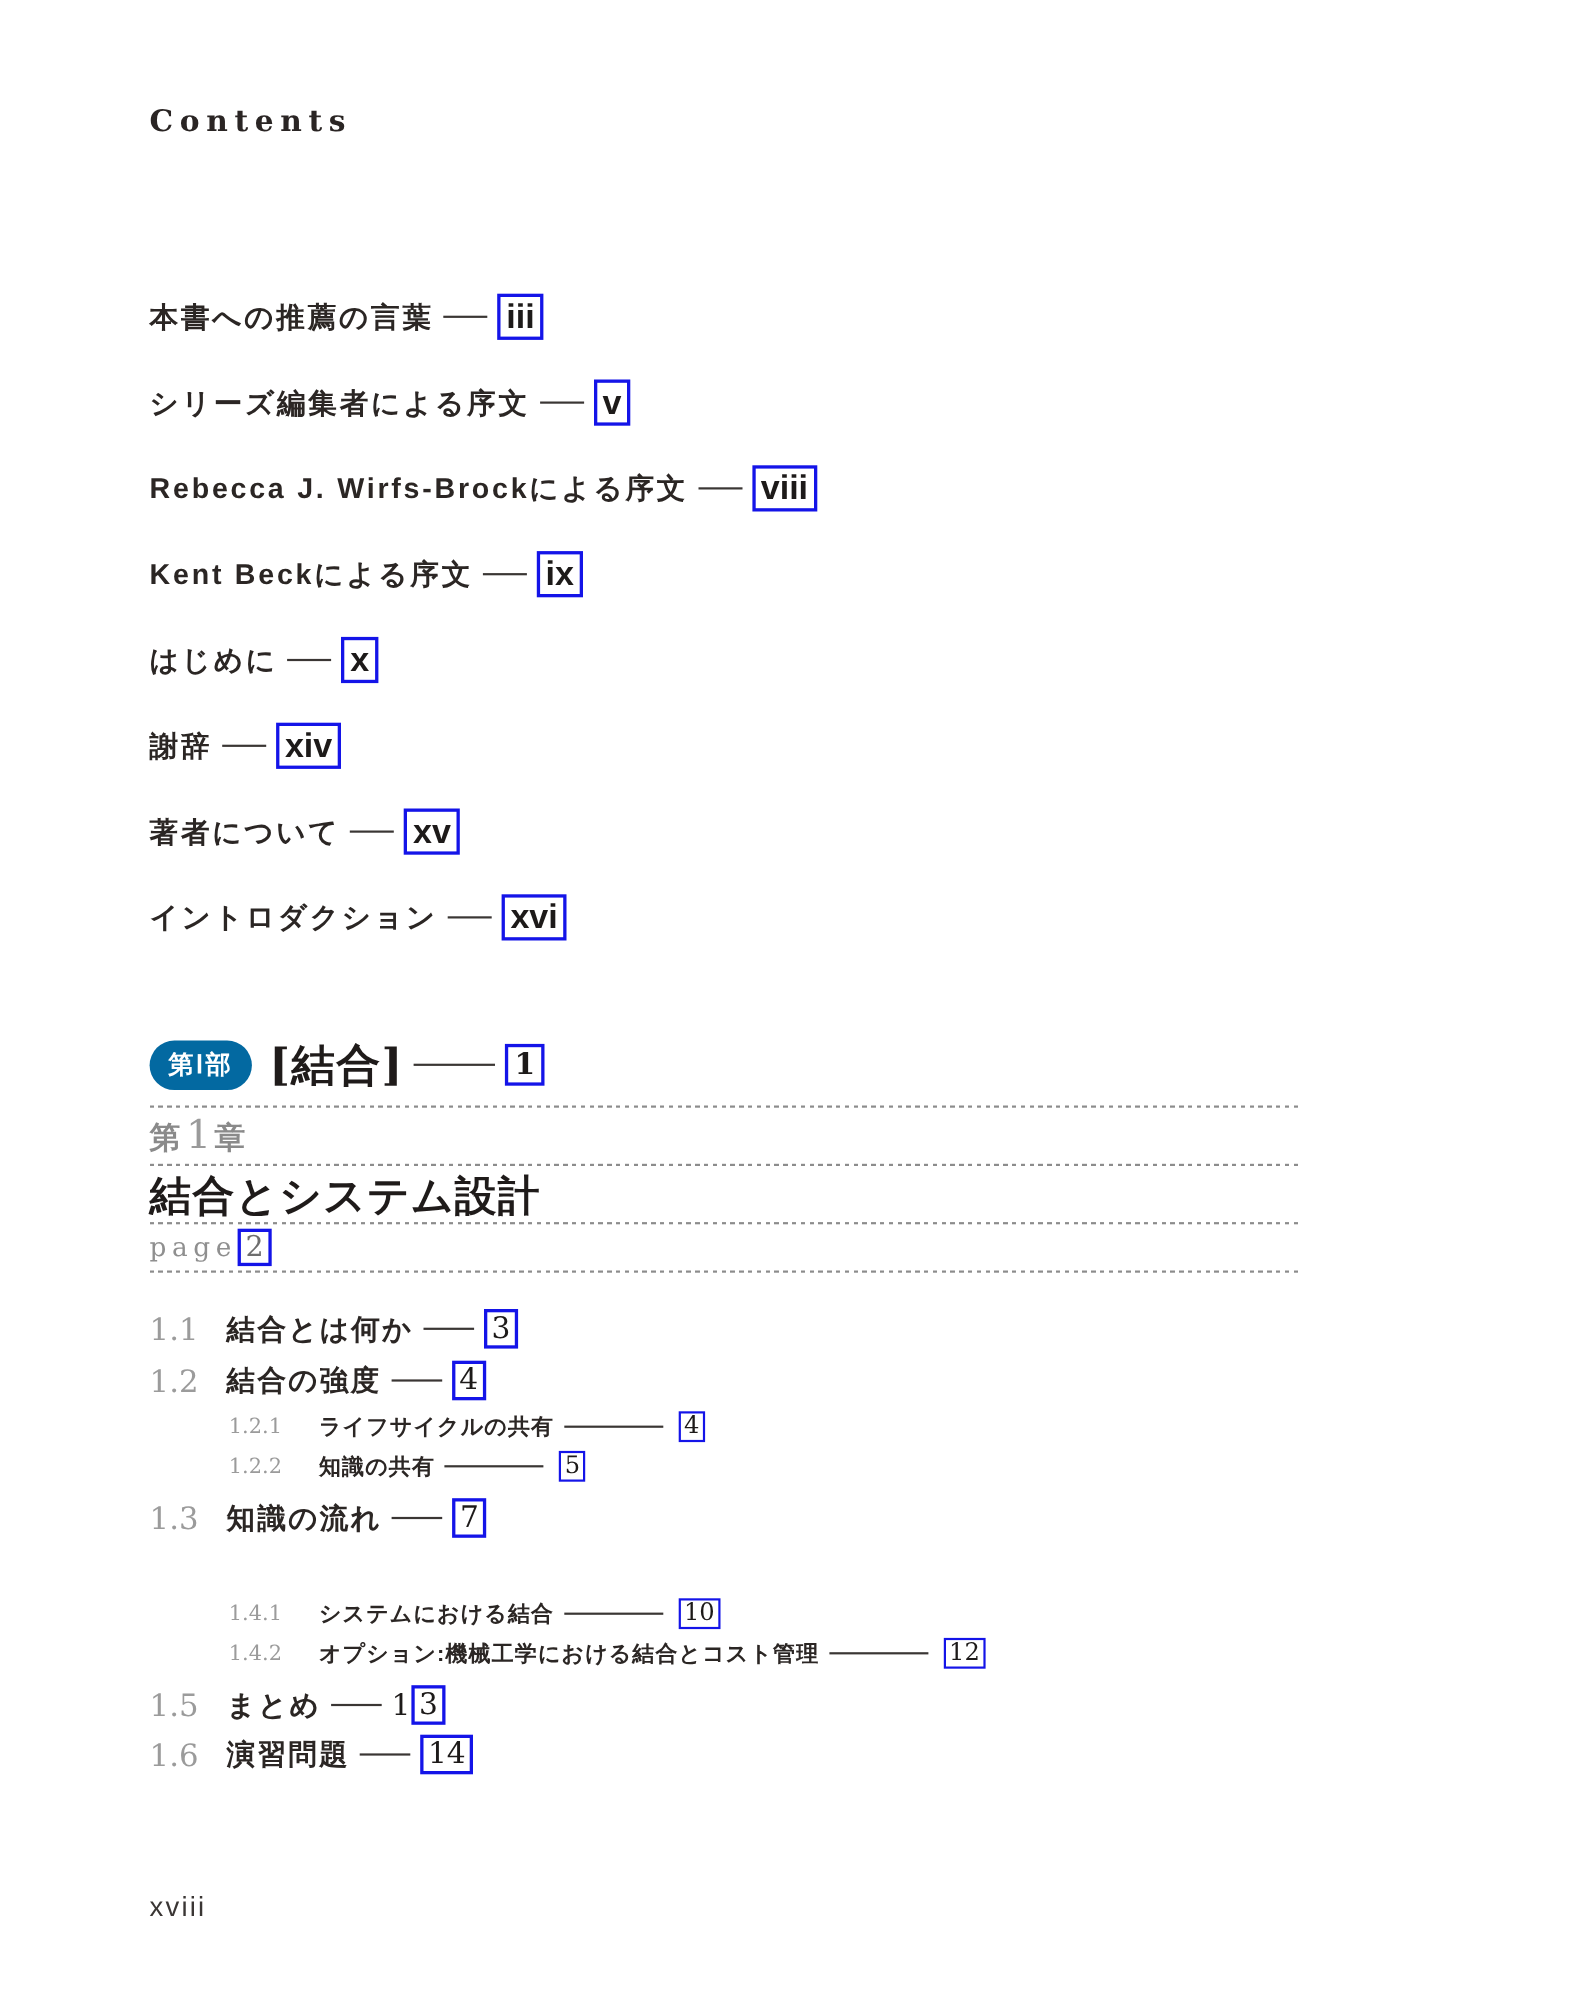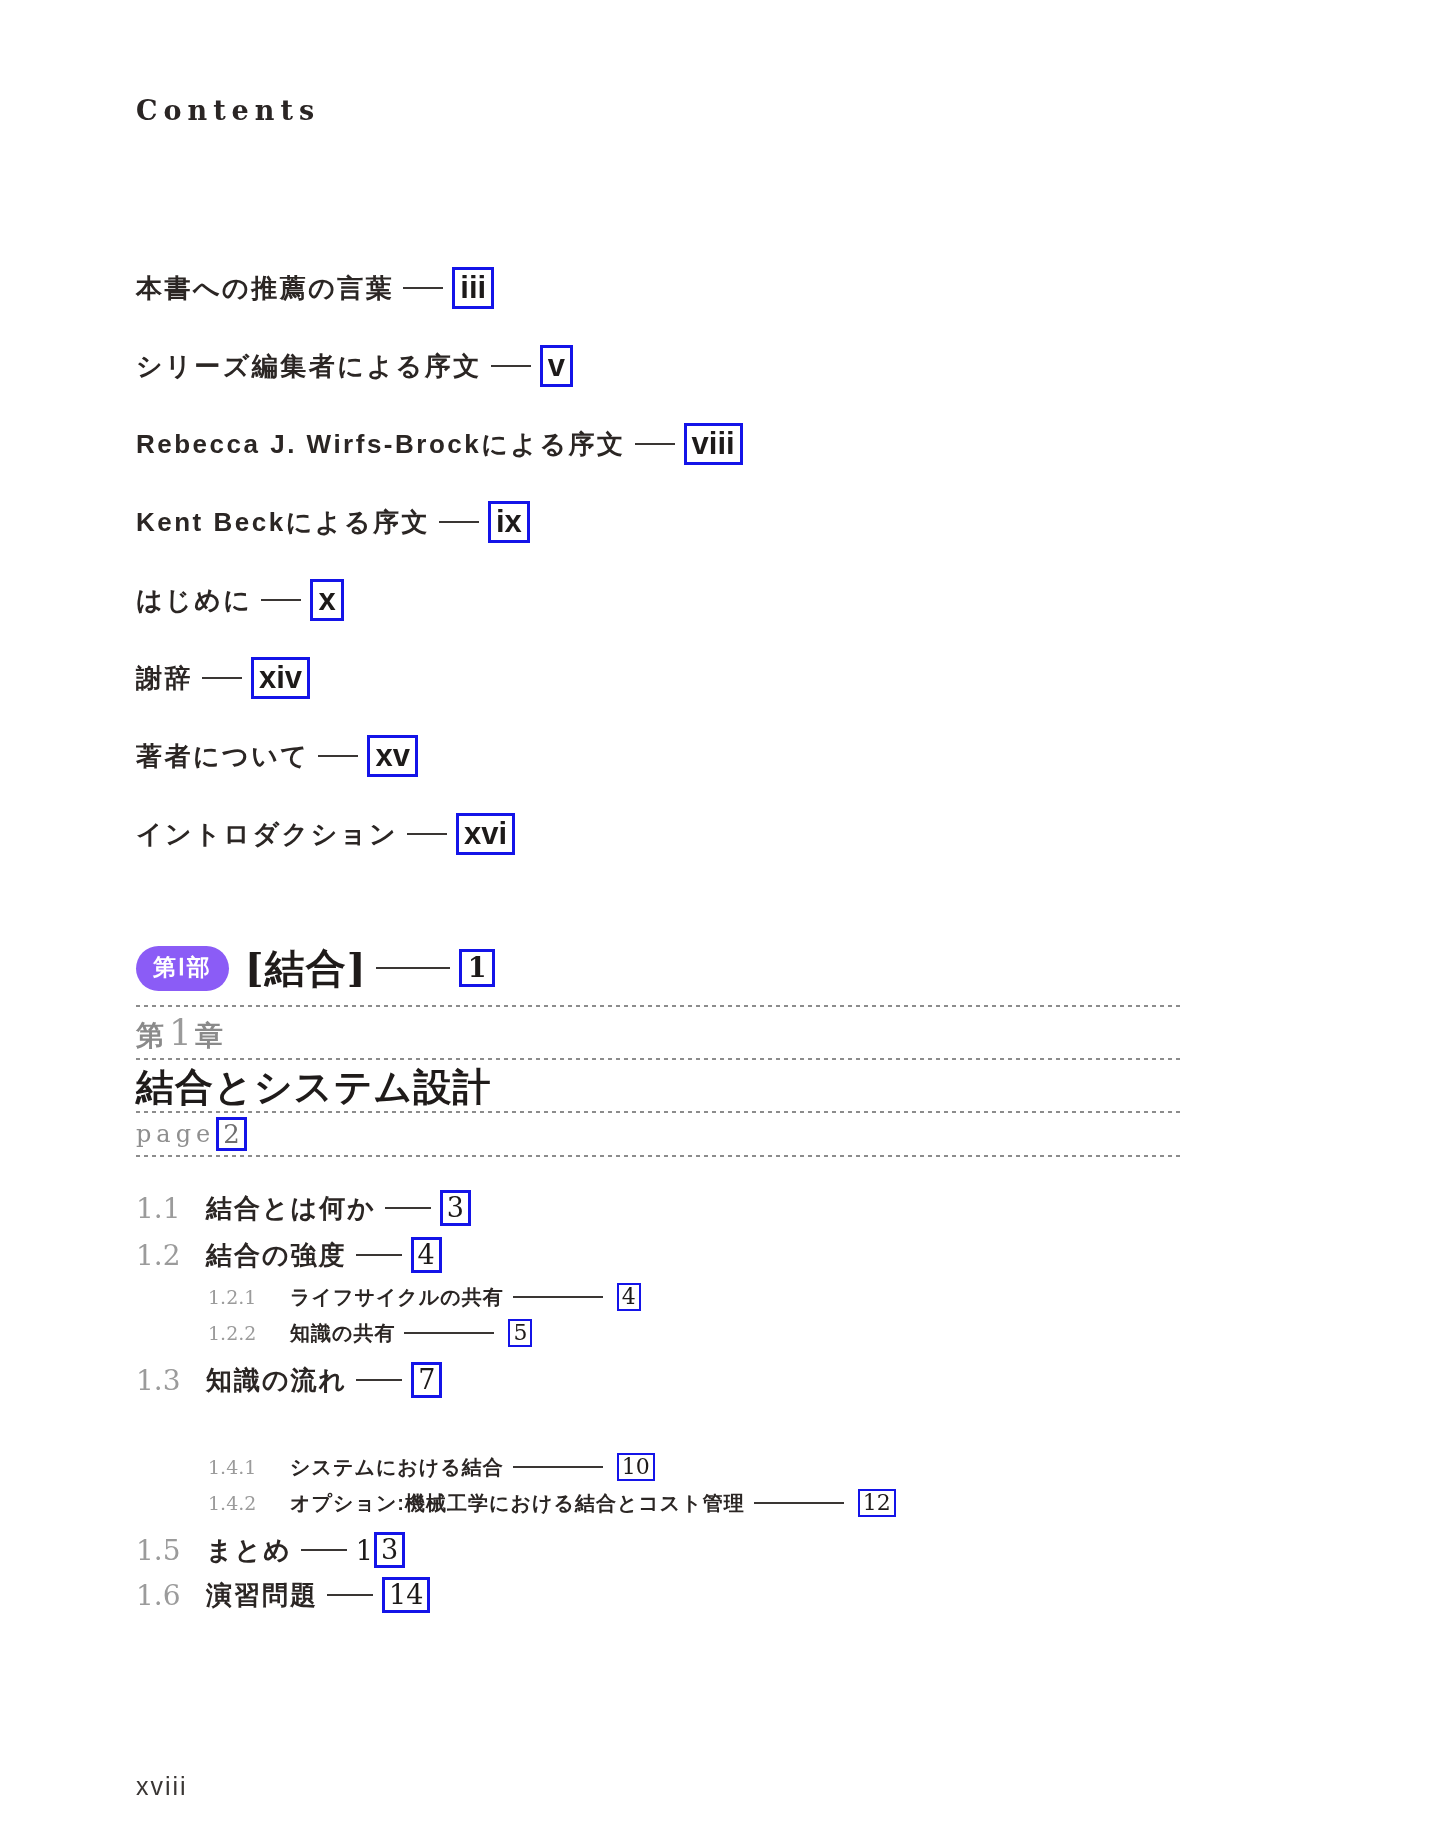--- a/index.html
+++ b/index.html
@@ -79,21 +79,21 @@
   .linkbox-page2 {
     font-family: "DejaVu Serif", "Liberation Serif", serif;
     font-size: 26px;
     color: #6e6e6e;
     padding: 0 4px;
   }
 
   
   .part-row { height: 46px; }
   .part-badge {
-    background: #8b5cf6;
+    background: #0369a1;
     color: #ffffff;
     font-weight: bold;
     font-size: 23px;
     letter-spacing: 2px;
     border-radius: 23px;
     padding: 6px 17px 8px 17px;
     margin-right: 16px;
   }
   .part-title {
     font-family: "DejaVu Serif", "Liberation Serif", serif;
@@ -176,21 +176,21 @@
   }
   .page-prefix {
     font-family: "DejaVu Serif", "Liberation Serif", serif;
     font-size: 27px;
     color: #1d1a19;
     margin-right: 1px;
   }
 
   
   .footer-pagenum {
-    top: 1772px;
+    top: 1720px;
     font-size: 25px;
     letter-spacing: 2px;
     color: #3a3634;
   }
 </style>
 </head>
 <body>
 
 <div class="page">
 

